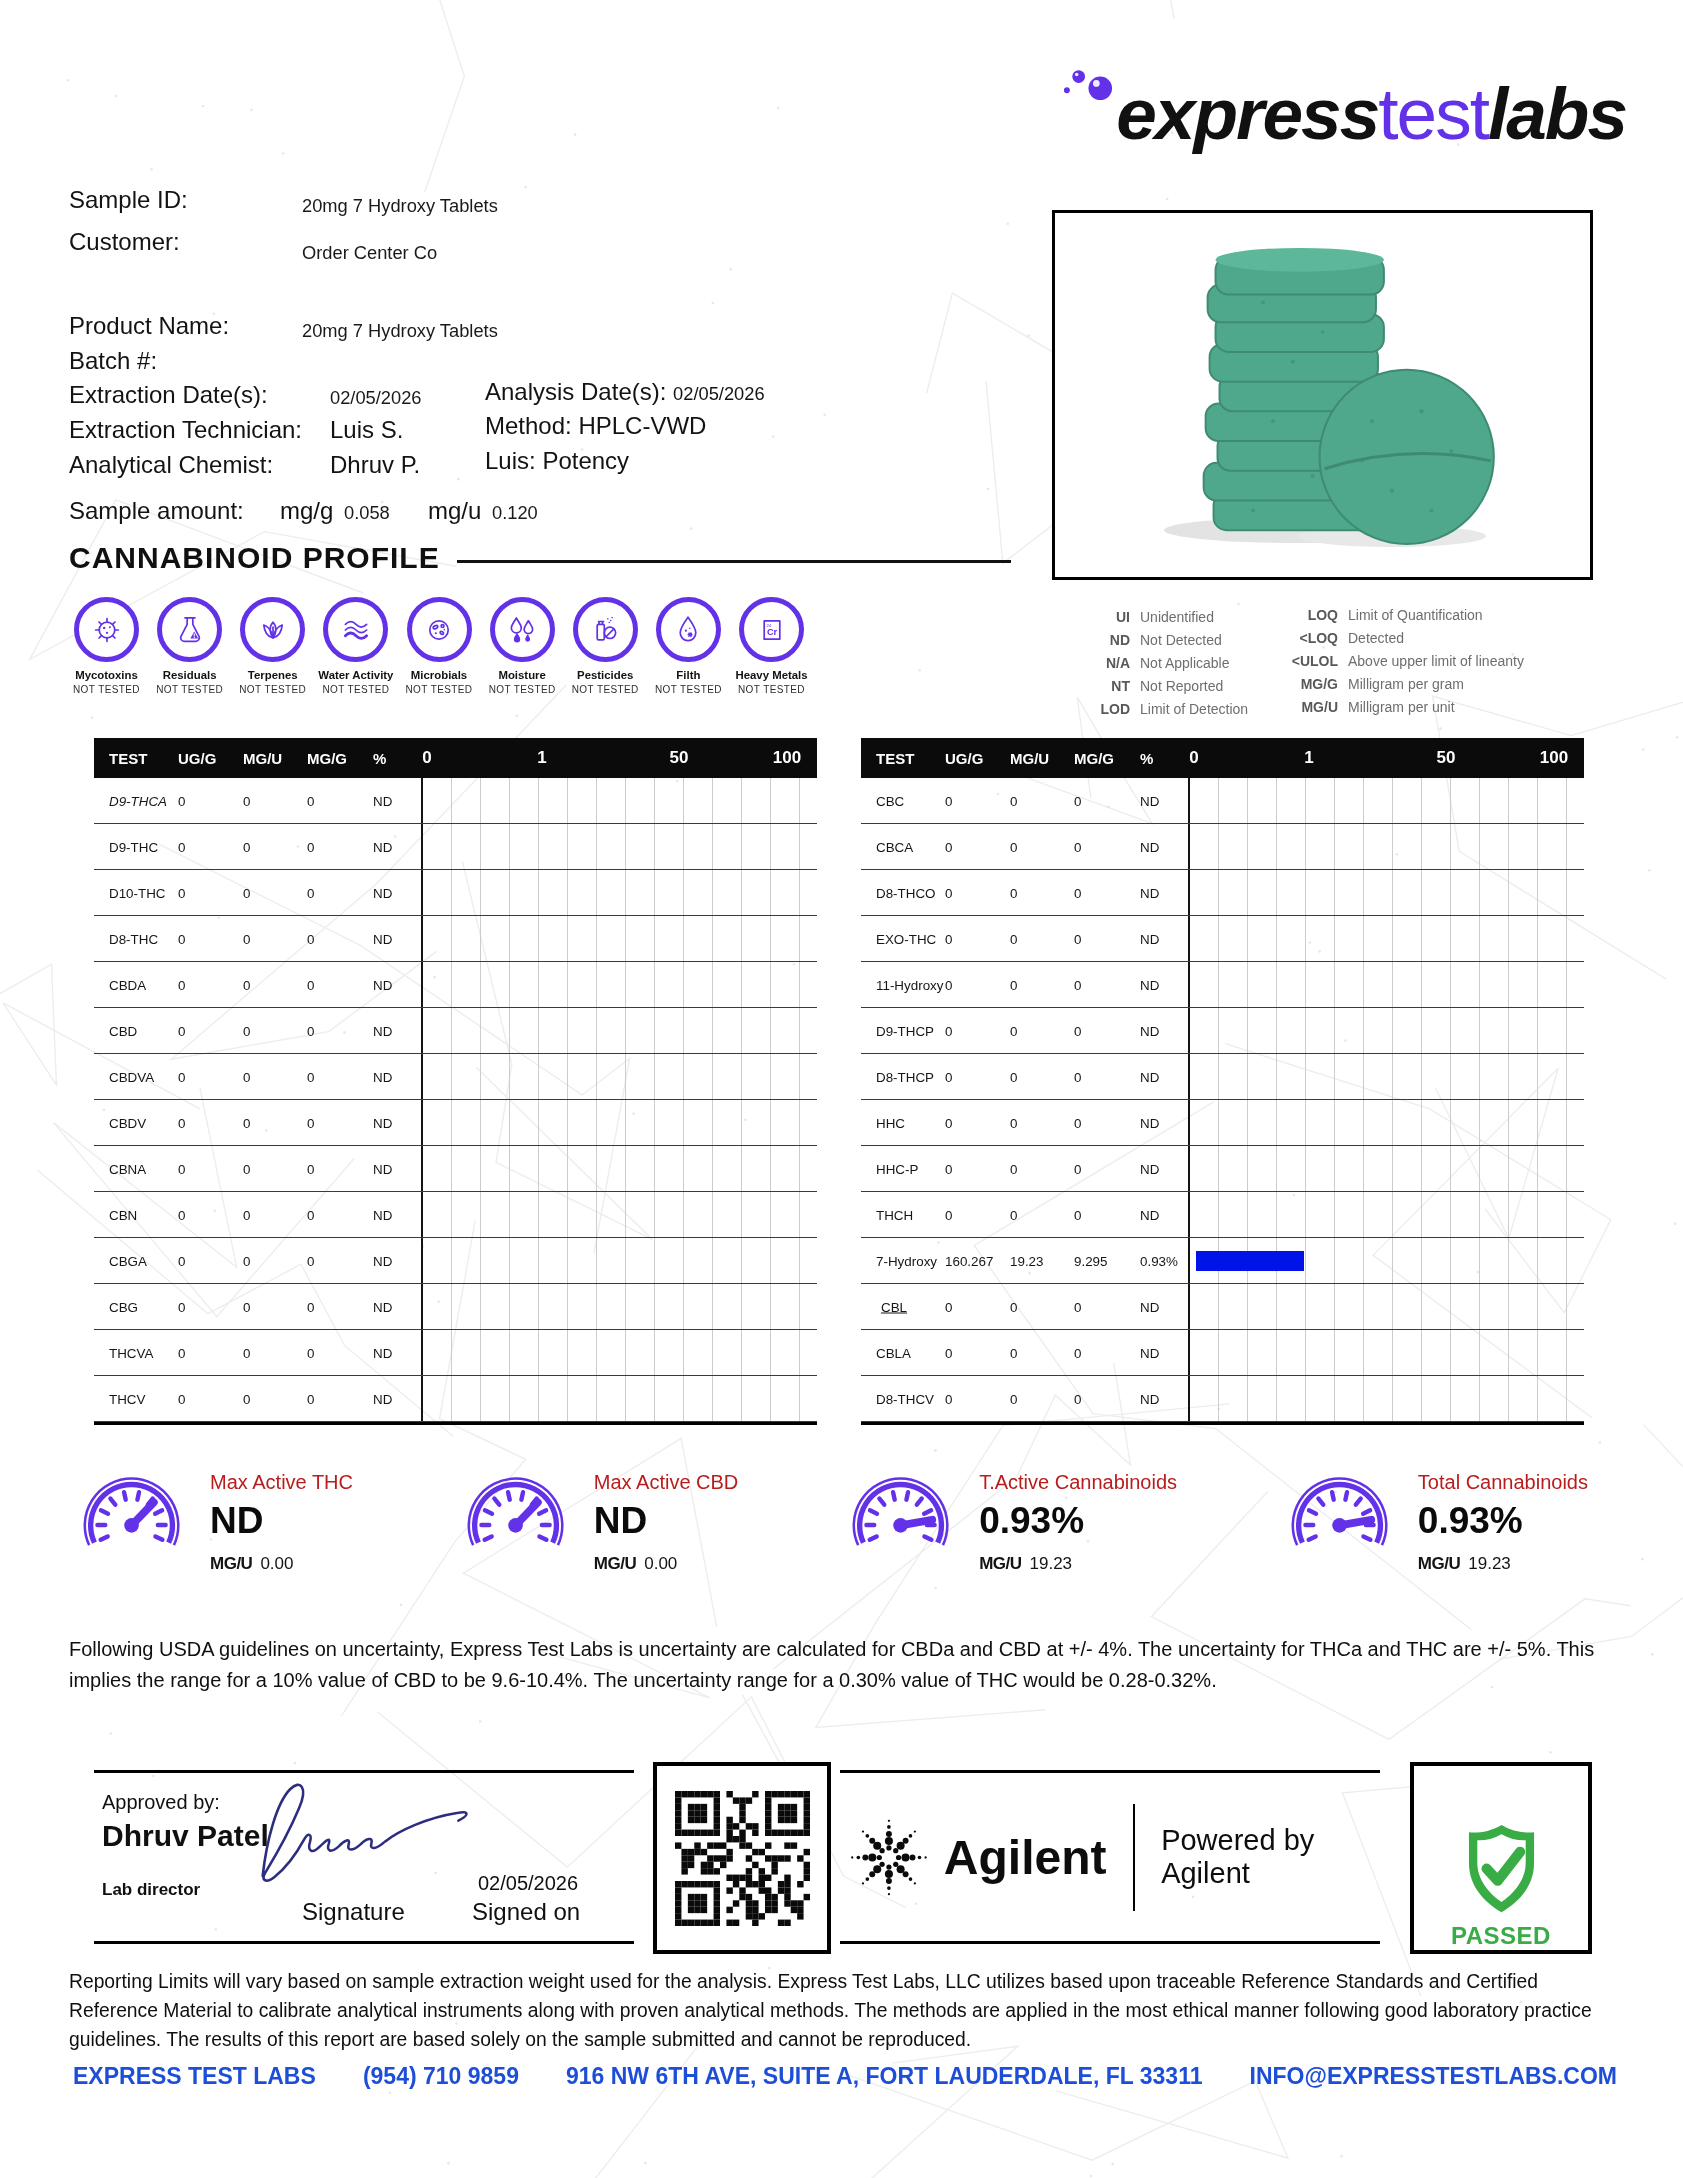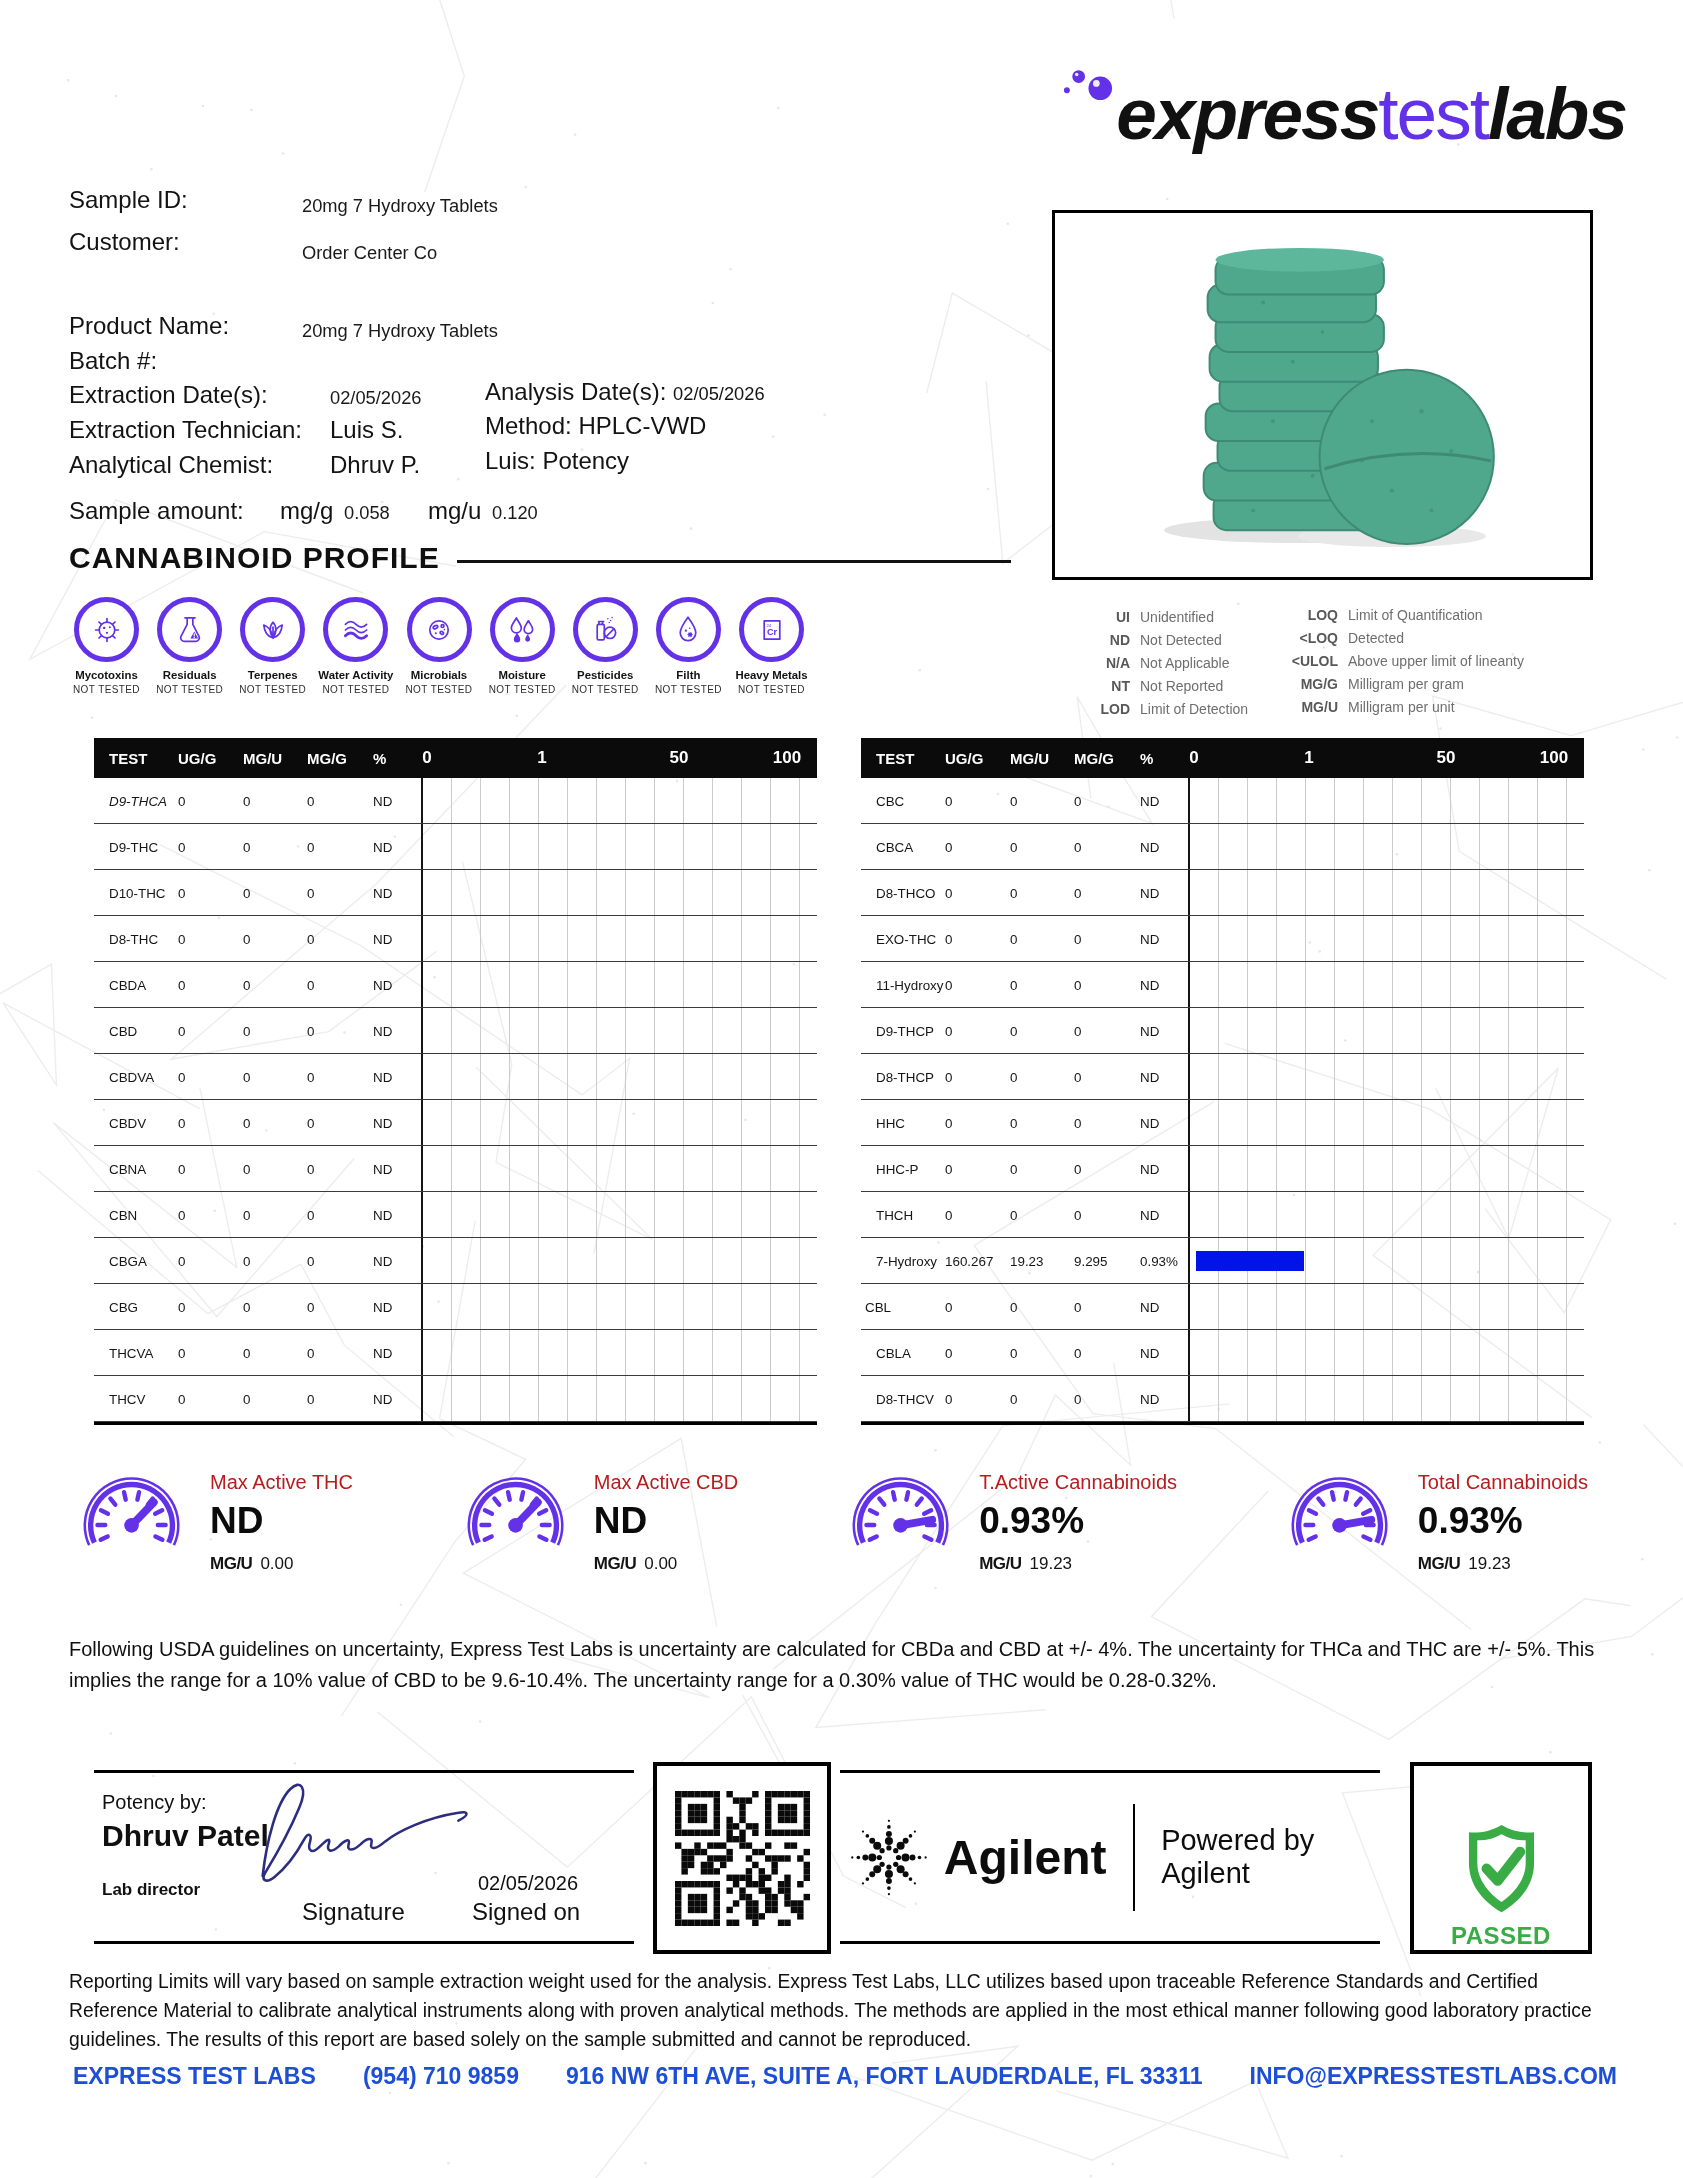--- a/index.html
+++ b/index.html
@@ -707,21 +707,21 @@
         <span style="left: 15px;">7-Hydroxy</span>
         <span style="left: 84px;">160.267</span>
         <span style="left: 149px;">19.23</span>
         <span style="left: 213px;">9.295</span>
         <span style="left: 279px;">0.93%</span>
         <div class="chartcell">
           <div class="vbar" style="left: 6px; width: 108px;"></div>
         </div>
       </div>
       <div class="trow">
-        <span style="left: 4px;">CBL</span>
+        <span style="left: 20px; text-decoration: underline;">CBL</span>
         <span style="left: 84px;">0</span>
         <span style="left: 149px;">0</span>
         <span style="left: 213px;">0</span>
         <span style="left: 279px;">ND</span>
         <div class="chartcell"></div>
       </div>
       <div class="trow">
         <span style="left: 15px;">CBLA</span>
         <span style="left: 84px;">0</span>
         <span style="left: 149px;">0</span>
@@ -830,21 +830,21 @@
          <div class="glabel">Total Cannabinoids</div>
          <div class="gvalue">0.93%</div>
          <div class="gunit"><b>MG/U</b><span>19.23</span></div>
        </div>
       </div>
     </div>
 
   <div class="uncert">Following USDA guidelines on uncertainty, Express Test Labs is uncertainty are calculated for CBDa and CBD at +/- 4%. The uncertainty for THCa and THC are +/- 5%. This implies the range for a 10% value of CBD to be 9.6-10.4%. The uncertainty range for a 0.30% value of THC would be 0.28-0.32%.</div>
 
   <div class="sigblock">
-    <div class="sig-approved">Potency by:</div>
+    <div class="sig-approved">Approved by:</div>
     <div class="sig-name">Dhruv Patel</div>
     <div class="sig-title">Lab director</div>
     <svg class="sig-script" width="257" height="117" viewBox="0 0 260 118">
       <path d="M30 102 C34 66 44 28 58 14 C68 4 76 12 67 33 C57 57 44 80 33 98 C28 106 33 110 42 103
                C57 91 66 76 72 65 C76 58 80 59 78 67 C75 77 80 80 88 72 C94 66 99 62 97 69 C94 77 99 79 107 72
                C113 66 119 63 117 70 C115 77 121 77 129 70 C135 64 142 62 140 69 C138 76 145 75 154 67
                C168 56 196 43 228 38 C238 36 240 40 228 46" fill="none" stroke="#2d2d80" stroke-width="2.6" stroke-linecap="round"></path>
     </svg>
     <div class="sig-label">Signature</div>
     <div class="sig-date">02/05/2026</div>

